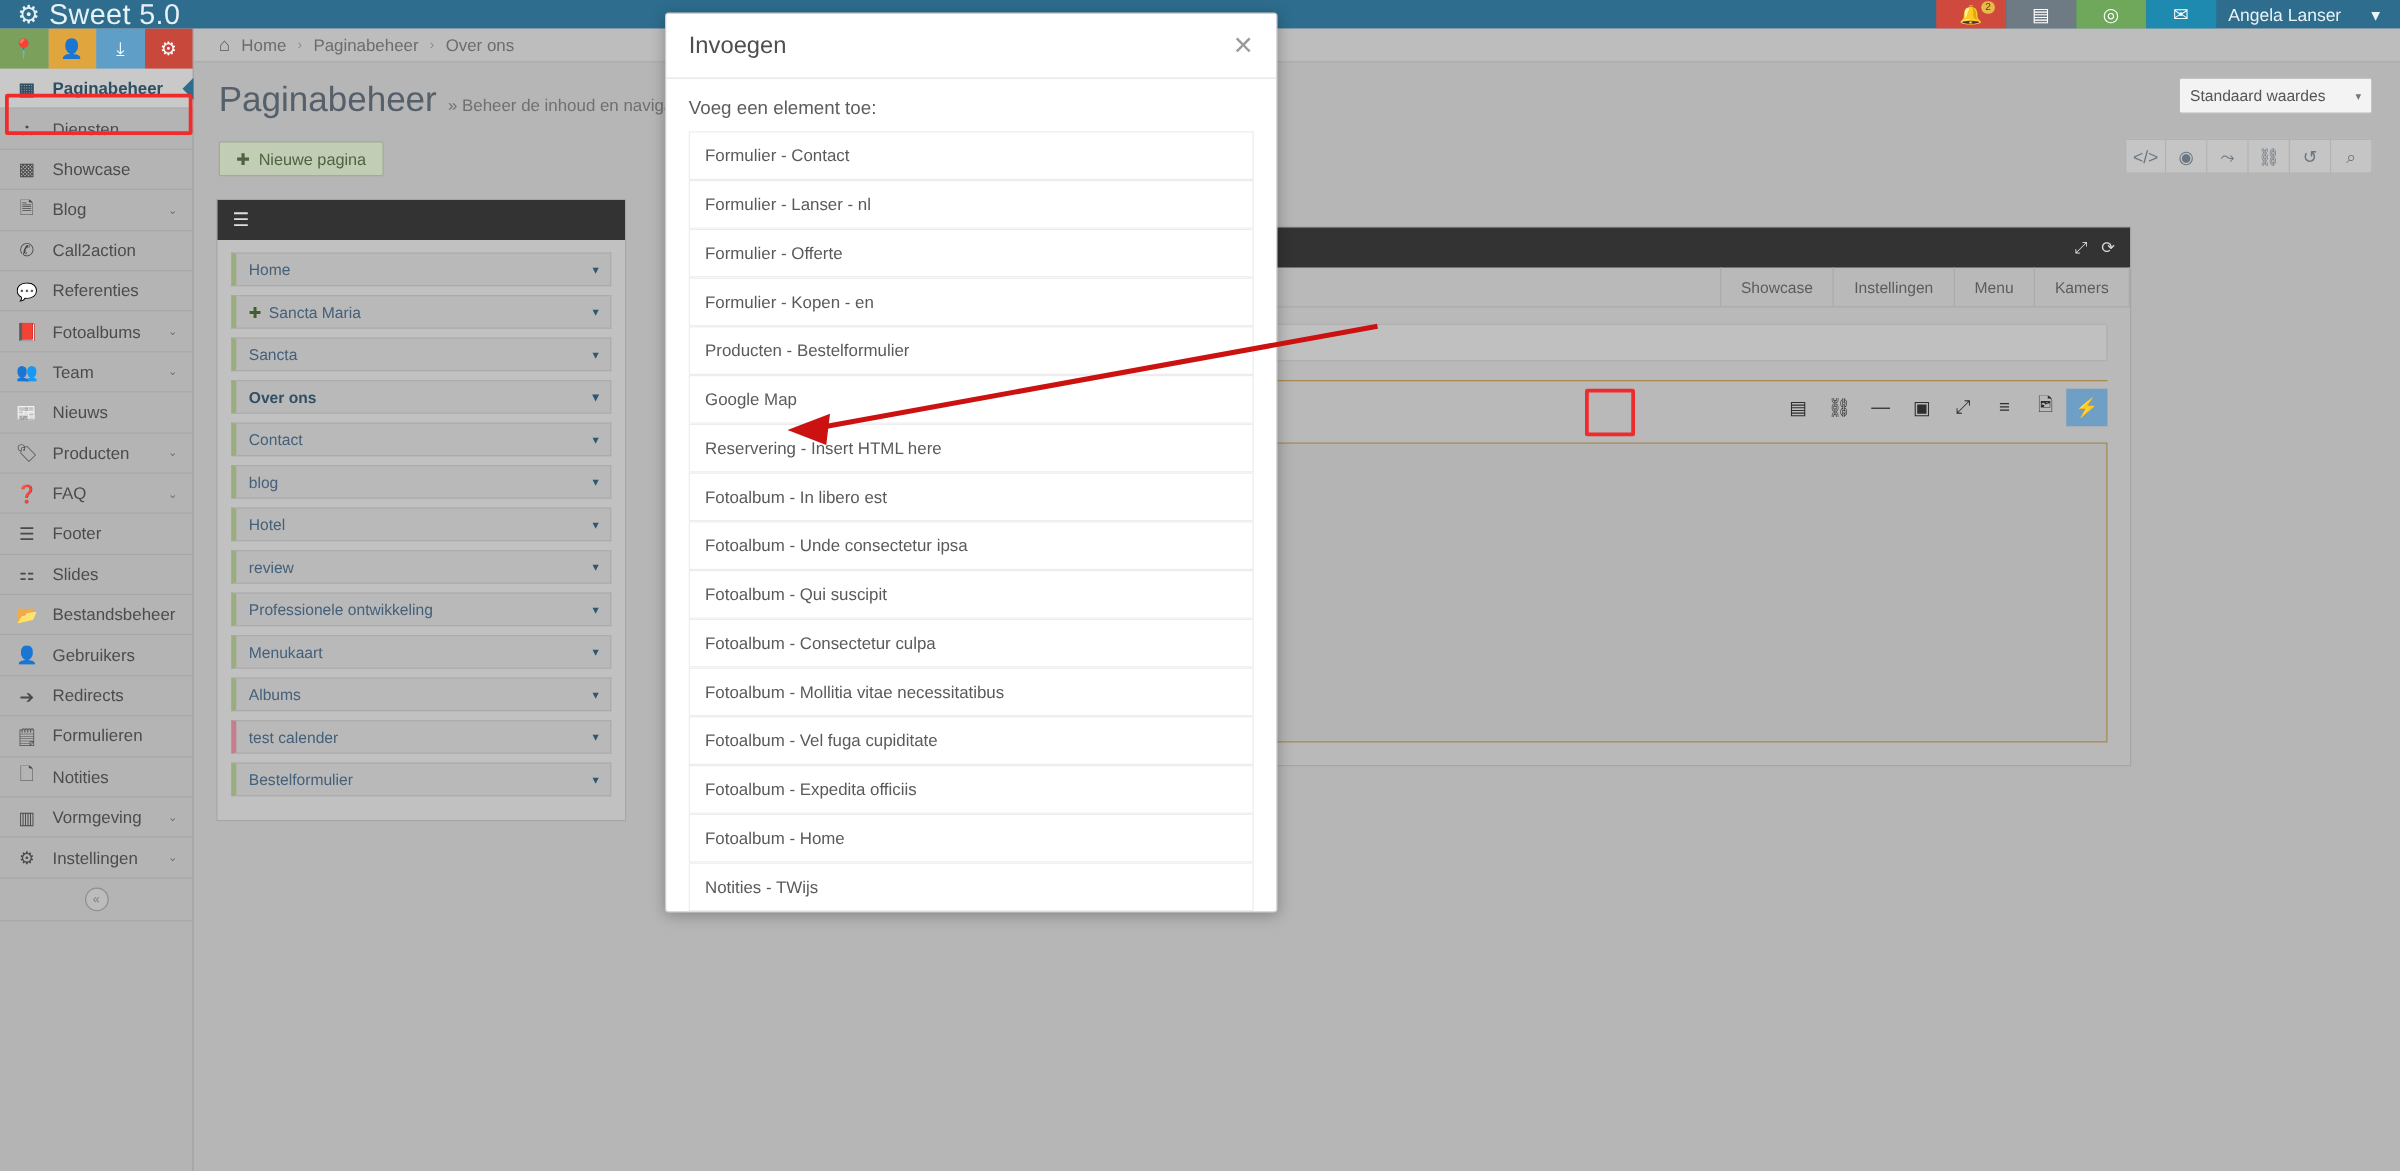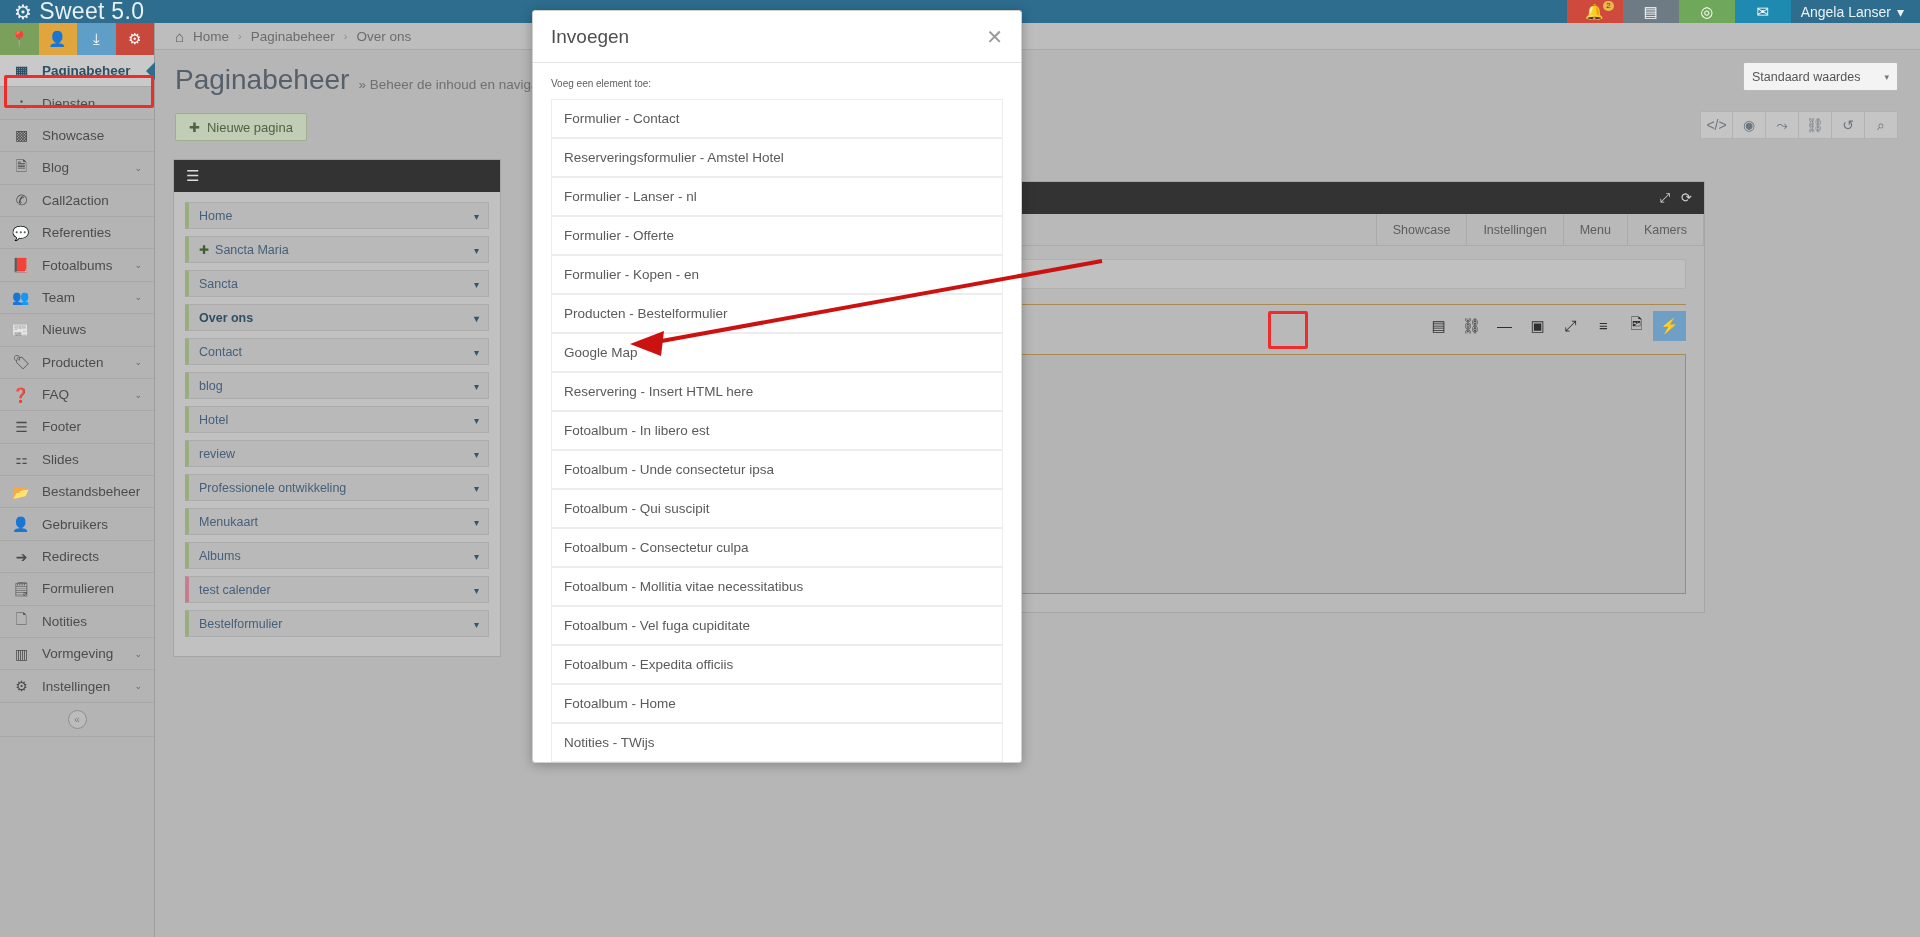--- a/index.html
+++ b/index.html
@@ -32,21 +32,21 @@
     width: 56px; height: 23px; display: flex; align-items: center;
     justify-content: center; color: #fff; font-size: 15px;
     position: relative;
   }
   .tb-btn.red { background: #cf4a3c; }
   .tb-btn.grey { background: #6e7b84; }
   .tb-btn.green { background: #6fa85a; }
   .tb-btn.teal { background: #1f8ab0; }
   .tb-user {
     padding: 0 16px 0 10px; color: #eaf3f8; font-size: 14px;
-    height: 23px; display: flex; align-items: center; gap: 6px;
+    height: 23px; display: flex; align-items: center; gap: 24px;
   }
   .badge-dot {
     position: absolute; top: 1px; right: 9px;
     background: #e9b949; color: #5a4208; font-size: 8px;
     border-radius: 7px; padding: 0 3px; line-height: 10px; min-width: 10px;
     text-align: center;
   }
 
   
   .sidebar {
@@ -219,21 +219,21 @@
   }
   .modal-head {
     height: 52px; display: flex; align-items: center;
     padding: 0 18px; border-bottom: 1px solid #e4e4e4;
   }
   .modal-title { font-size: 19px; color: #4f4f4f; font-weight: 400; }
   .modal-close {
     margin-left: auto; font-size: 20px; color: #9a9a9a; line-height: 1;
   }
   .modal-body { padding: 15px 18px 0 18px; }
-  .modal-lead { font-size: 10px; color: #5d5d5d; margin-bottom: 10px; }
+  .modal-lead { font-size: 15px; color: #5d5d5d; margin-bottom: 10px; }
   .ins-list { }
   .ins-item {
     height: 39px; display: flex; align-items: center;
     padding-left: 12px; font-size: 13.5px; color: #5a5a5a;
     border: 1px solid #ededed; margin-bottom: 0;
     background: #fff;
   }
 
   
   .anno { position: absolute; inset: 0; z-index: 90; pointer-events: none; }
@@ -548,21 +548,20 @@
 
   <div class="modal">
     <div class="modal-head">
       <span class="modal-title">Invoegen</span>
       <span class="modal-close">✕</span>
     </div>
     <div class="modal-body">
       <div class="modal-lead">Voeg een element toe:</div>
       <div class="ins-list" id="ins-list">
           <div class="ins-item">Formulier - Contact</div>
-          <div class="ins-item">Reserveringsformulier - Amstel Hotel</div>
           <div class="ins-item">Formulier - Lanser - nl</div>
           <div class="ins-item">Formulier - Offerte</div>
           <div class="ins-item">Formulier - Kopen - en</div>
           <div class="ins-item">Producten - Bestelformulier</div>
           <div class="ins-item">Google Map</div>
           <div class="ins-item">Reservering - Insert HTML here</div>
           <div class="ins-item">Fotoalbum - In libero est</div>
           <div class="ins-item">Fotoalbum - Unde consectetur ipsa</div>
           <div class="ins-item">Fotoalbum - Qui suscipit</div>
           <div class="ins-item">Fotoalbum - Consectetur culpa</div>

